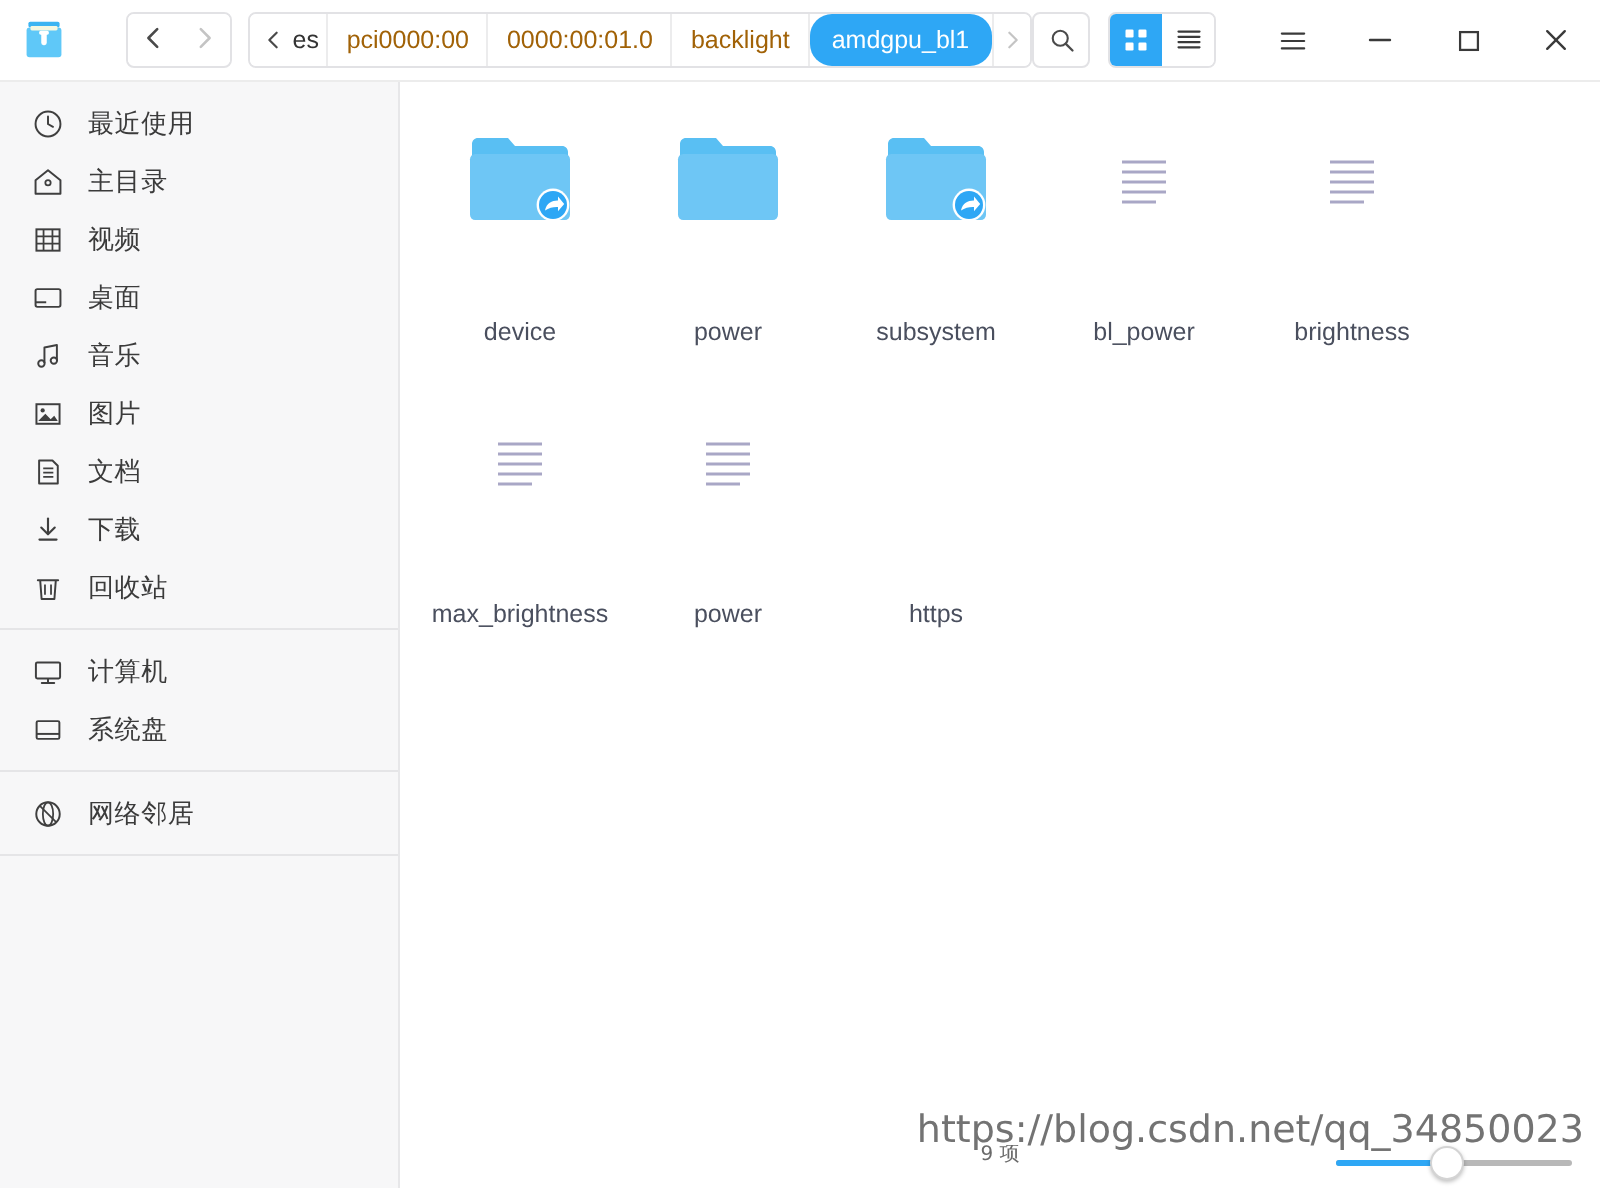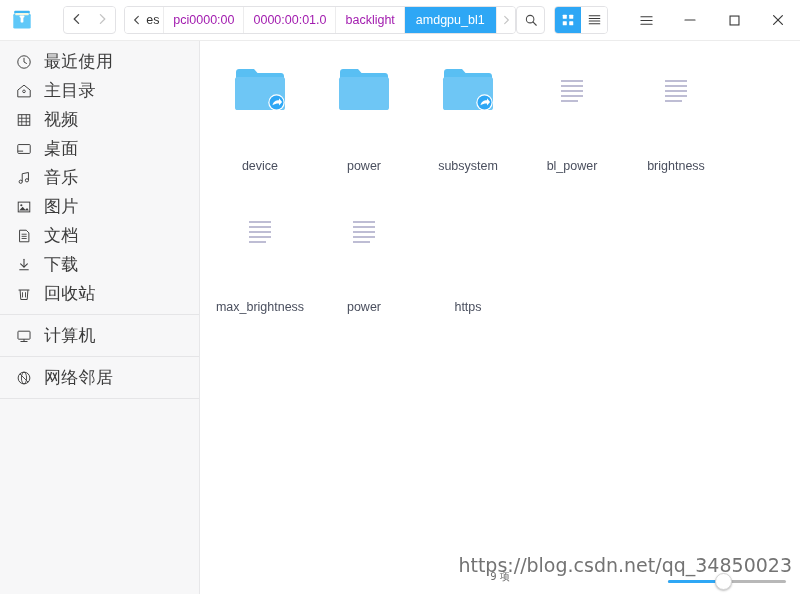--- a/index.html
+++ b/index.html
@@ -59,36 +59,36 @@
     border-radius: 4px;
     background: #fff;
     margin-left: 8px;
     overflow: hidden;
   }
   .crumb {
     display: flex;
     align-items: center;
     padding: 0 9px;
     font-size: 12.5px;
-    color: #a21caf;
+    color: #a16207;
     border-right: 1px solid #ececed;
     white-space: nowrap;
     background: #fff;
   }
   .crumb:last-child { border-right: none; }
   .crumb.truncated {
     padding-left: 3px; padding-right: 6px;
     color: #333;
     max-width: 34px;
     overflow: hidden;
   }
   .crumb.active {
     background: #2ea7f5;
     color: #ffffff;
-    border-radius: 0;
+    border-radius: 11px;
     border-right: none;
     margin: 0;
     padding: 0 11px;
   }
   .crumb-arrow {
     display: flex; align-items: center; justify-content: center;
     width: 22px;
     background: #fff;
     border-left: 1px solid #ececed;
   }
@@ -164,21 +164,21 @@
     padding-left: 14px;
     cursor: default;
   }
   .side-ico {
     width: 20px; height: 20px;
     display: flex; align-items: center; justify-content: center;
     margin-right: 10px;
     flex: 0 0 20px;
   }
   .side-label {
-    font-size: 17px;
+    font-size: 13px;
     color: #3b3b3b;
     font-family: "DejaVu Sans", "Liberation Sans", sans-serif;
     letter-spacing: 0.3px;
   }
 
   
   .main {
     flex: 1 1 auto;
     background: #ffffff;
     position: relative;
@@ -491,20 +491,29 @@
         <div class="side-item">
           <span class="side-ico">
             <svg width="16" height="16" viewBox="0 0 18 18">
               <rect x="2.2" y="3.6" width="13.6" height="9" rx="0.8" fill="none" stroke="#3f3f3f" stroke-width="1.1"></rect>
               <path d="M5.5 15.2 H12.5" stroke="#3f3f3f" stroke-width="1.1" stroke-linecap="round"></path>
               <path d="M9 12.6 V15.2" stroke="#3f3f3f" stroke-width="1.1"></path>
             </svg>
           </span>
           <span class="side-label">计算机</span>
         </div>
+        <div class="side-item">
+          <span class="side-ico">
+            <svg width="16" height="16" viewBox="0 0 18 18">
+              <rect x="2.6" y="4" width="12.8" height="10" rx="0.8" fill="none" stroke="#3f3f3f" stroke-width="1.1"></rect>
+              <path d="M2.6 11.2 H15.4" stroke="#3f3f3f" stroke-width="1.1"></path>
+            </svg>
+          </span>
+          <span class="side-label">系统盘</span>
+        </div>
       </div>
 
       <div class="side-sep"></div>
 
       <div class="side-group">
         <div class="side-item">
           <span class="side-ico">
             <svg width="16" height="16" viewBox="0 0 18 18">
               <circle cx="9" cy="9" r="6.6" fill="none" stroke="#3f3f3f" stroke-width="1.1"></circle>
               <path d="M4.3 4.3 L13.7 13.7" stroke="#3f3f3f" stroke-width="1"></path>

